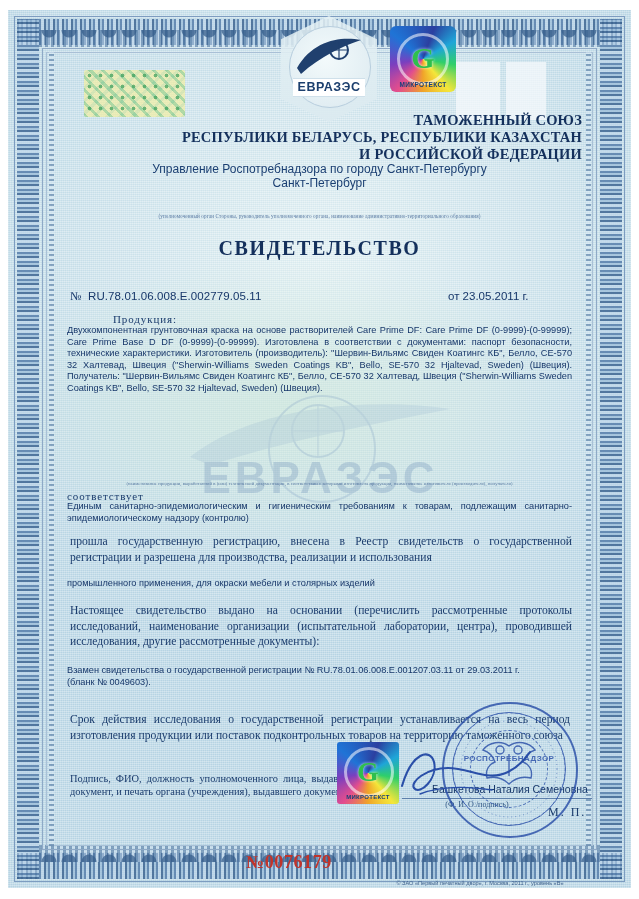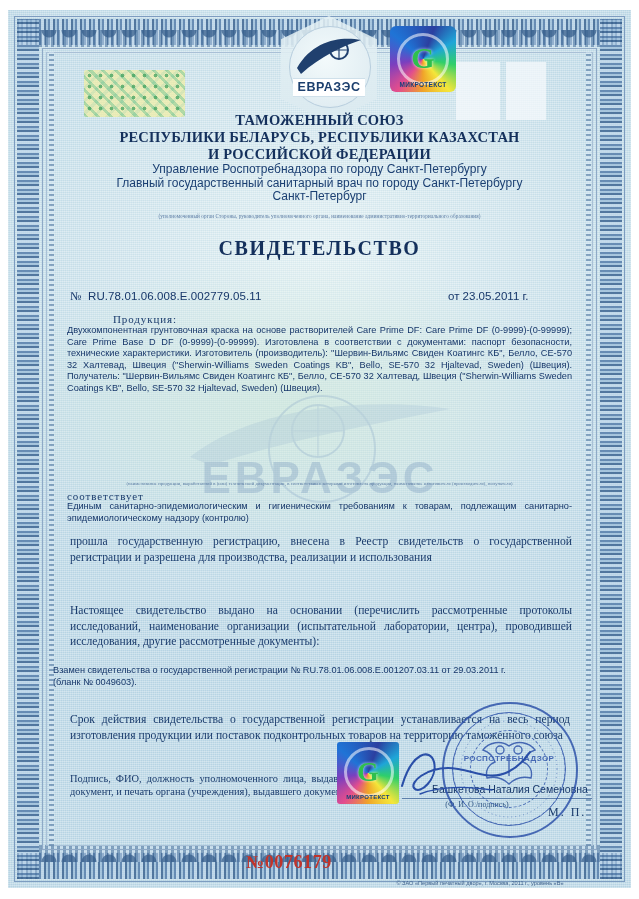--- a/index.html
+++ b/index.html
@@ -264,21 +264,21 @@
   .blank-rect.a { left: 456px; top: 62px; width: 44px; height: 58px; }
   .blank-rect.b { left: 506px; top: 62px; width: 40px; height: 58px; }
 
   
   .content { position: absolute; left: 0; top: 0; width: 639px; height: 899px; }
 
   .txt { position: absolute; color: #18386b; }
 
   .title-main {
     left: 57px; top: 112px; width: 525px;
-    text-align: center;
+    text-align: right;
     font-family: "Liberation Serif", serif;
     font-weight: bold;
     font-size: 14.5px;
     line-height: 17px;
     letter-spacing: .2px;
     color: #14305c;
   }
   .org-lines {
     left: 57px; top: 163px; width: 525px;
     text-align: center;
@@ -361,21 +361,21 @@
   .lbl-produkciya { left: 67px; top: 313px; margin-left: 46px; }
   .blk-product { left: 67px; top: 325px; width: 505px; }
 
   .lbl-sootv { left: 67px; top: 490px; }
   .blk-sootv { left: 67px; top: 501px; width: 505px; }
 
   .blk-reg-passed { left: 70px; top: 534px; width: 502px; }
   .blk-usage { left: 67px; top: 578px; width: 505px; }
 
   .blk-basis { left: 70px; top: 603px; width: 502px; }
-  .blk-basis-val { left: 53px; top: 665px; width: 505px; }
+  .blk-basis-val { left: 67px; top: 665px; width: 505px; }
 
   .blk-validity { left: 70px; top: 712px; width: 500px; }
 
   .blk-sign-label { left: 70px; top: 772px; width: 290px;
     font-family: "Liberation Serif", serif;
     font-size: 10.4px; line-height: 13px; color: #1b3c6d; text-align: justify; }
 
   .sign-name {
     left: 420px; top: 783px; width: 180px;
     font-family: "Liberation Sans", sans-serif;
@@ -516,49 +516,49 @@
   <div class="content">
 
     <div class="txt title-main">
       <div>ТАМОЖЕННЫЙ СОЮЗ</div>
       <div>РЕСПУБЛИКИ БЕЛАРУСЬ, РЕСПУБЛИКИ КАЗАХСТАН</div>
       <div>И РОССИЙСКОЙ ФЕДЕРАЦИИ</div>
     </div>
 
     <div class="txt org-lines">
       <div>Управление Роспотребнадзора по городу Санкт-Петербургу</div>
-      <div>Главный государственный санитарный врач по городу Санкт-Петербургу</div>
       <div>Санкт-Петербург</div>
     </div>
 
     <div class="txt caption-fine cap1">(уполномоченный орган Стороны, руководитель уполномоченного органа, наименование административно-территориального образования)</div>
 
     <div class="txt svid">СВИДЕТЕЛЬСТВО</div>
 
     <div class="txt reg-no-label">№</div>
     <div class="txt reg-no-value">RU.78.01.06.008.Е.002779.05.11</div>
     <div class="txt reg-date">от 23.05.2011 г.</div>
 
     <div class="txt sec-head-serif lbl-produkciya">Продукция:</div>
     <div class="txt body-sans blk-product">Двухкомпонентная грунтовочная краска на основе растворителей Care Prime DF: Care Prime DF (0-9999)-(0-99999); Care Prime Base D DF (0-9999)-(0-99999). Изготовлена в соответствии с документами: паспорт безопасности, технические характеристики. Изготовитель (производитель): "Шервин-Вильямс Свиден Коатингс КБ", Белло, СЕ-570 32 Халтевад, Швеция ("Sherwin-Williams Sweden Coatings KB", Bello, SE-570 32 Hjaltevad, Sweden) (Швеция).  Получатель: "Шервин-Вильямс Свиден Коатингс КБ", Белло, СЕ-570 32 Халтевад, Швеция ("Sherwin-Williams Sweden Coatings KB", Bello, SE-570 32 Hjaltevad, Sweden) (Швеция).</div>
 
     <div class="txt caption-fine cap2">(наименование продукции, выработанной в (или) технической документации, в соответствии с которыми изготовлена продукция, наименование изготовителя (производителя), получателя)</div>
 
     <div class="txt sec-head-serif lbl-sootv">соответствует</div>
     <div class="txt body-serif blk-reg-passed">прошла государственную регистрацию, внесена в Реестр свидетельств о государственной регистрации и разрешена для производства, реализации и использования</div>
 
     <div class="txt body-sans blk-sootv">Единым санитарно-эпидемиологическим и гигиеническим требованиям к товарам, подлежащим санитарно-эпидемиологическому надзору (контролю)</div>
+    <div class="txt body-sans blk-usage">промышленного применения, для окраски мебели и столярных изделий</div>
 
     <div class="txt body-serif blk-basis">Настоящее свидетельство выдано на основании (перечислить рассмотренные протоколы исследований, наименование организации (испытательной лаборатории, центра), проводившей исследования, другие рассмотренные документы):</div>
     <div class="txt body-sans blk-basis-val">
       <div>Взамен свидетельства о государственной регистрации № RU.78.01.06.008.Е.001207.03.11 от 29.03.2011 г.</div>
       <div>(бланк № 0049603).</div>
     </div>
 
-    <div class="txt body-serif blk-validity">Срок действия свидетельства о государственной регистрации устанавливается на весь период изготовления продукции или поставок подконтрольных товаров на территорию таможенного союза</div>
+    <div class="txt body-serif blk-validity">Срок действия исследования о государственной регистрации устанавливается на весь период изготовления продукции или поставок подконтрольных товаров на территорию таможенного союза</div>
 
     <div class="txt blk-sign-label">Подпись, ФИО, должность уполномоченного лица, выдавшего документ, и печать органа (учреждения), выдавшего документ</div>
 
     <div class="txt sign-name">Башкетова Наталия Семеновна</div>
     <div class="sign-rule"></div>
     <div class="txt sign-cap">(Ф. И. О./подпись)</div>
     <div class="txt mp">М. П.</div>
 
     <div class="txt blank-no">№0076179</div>
 

